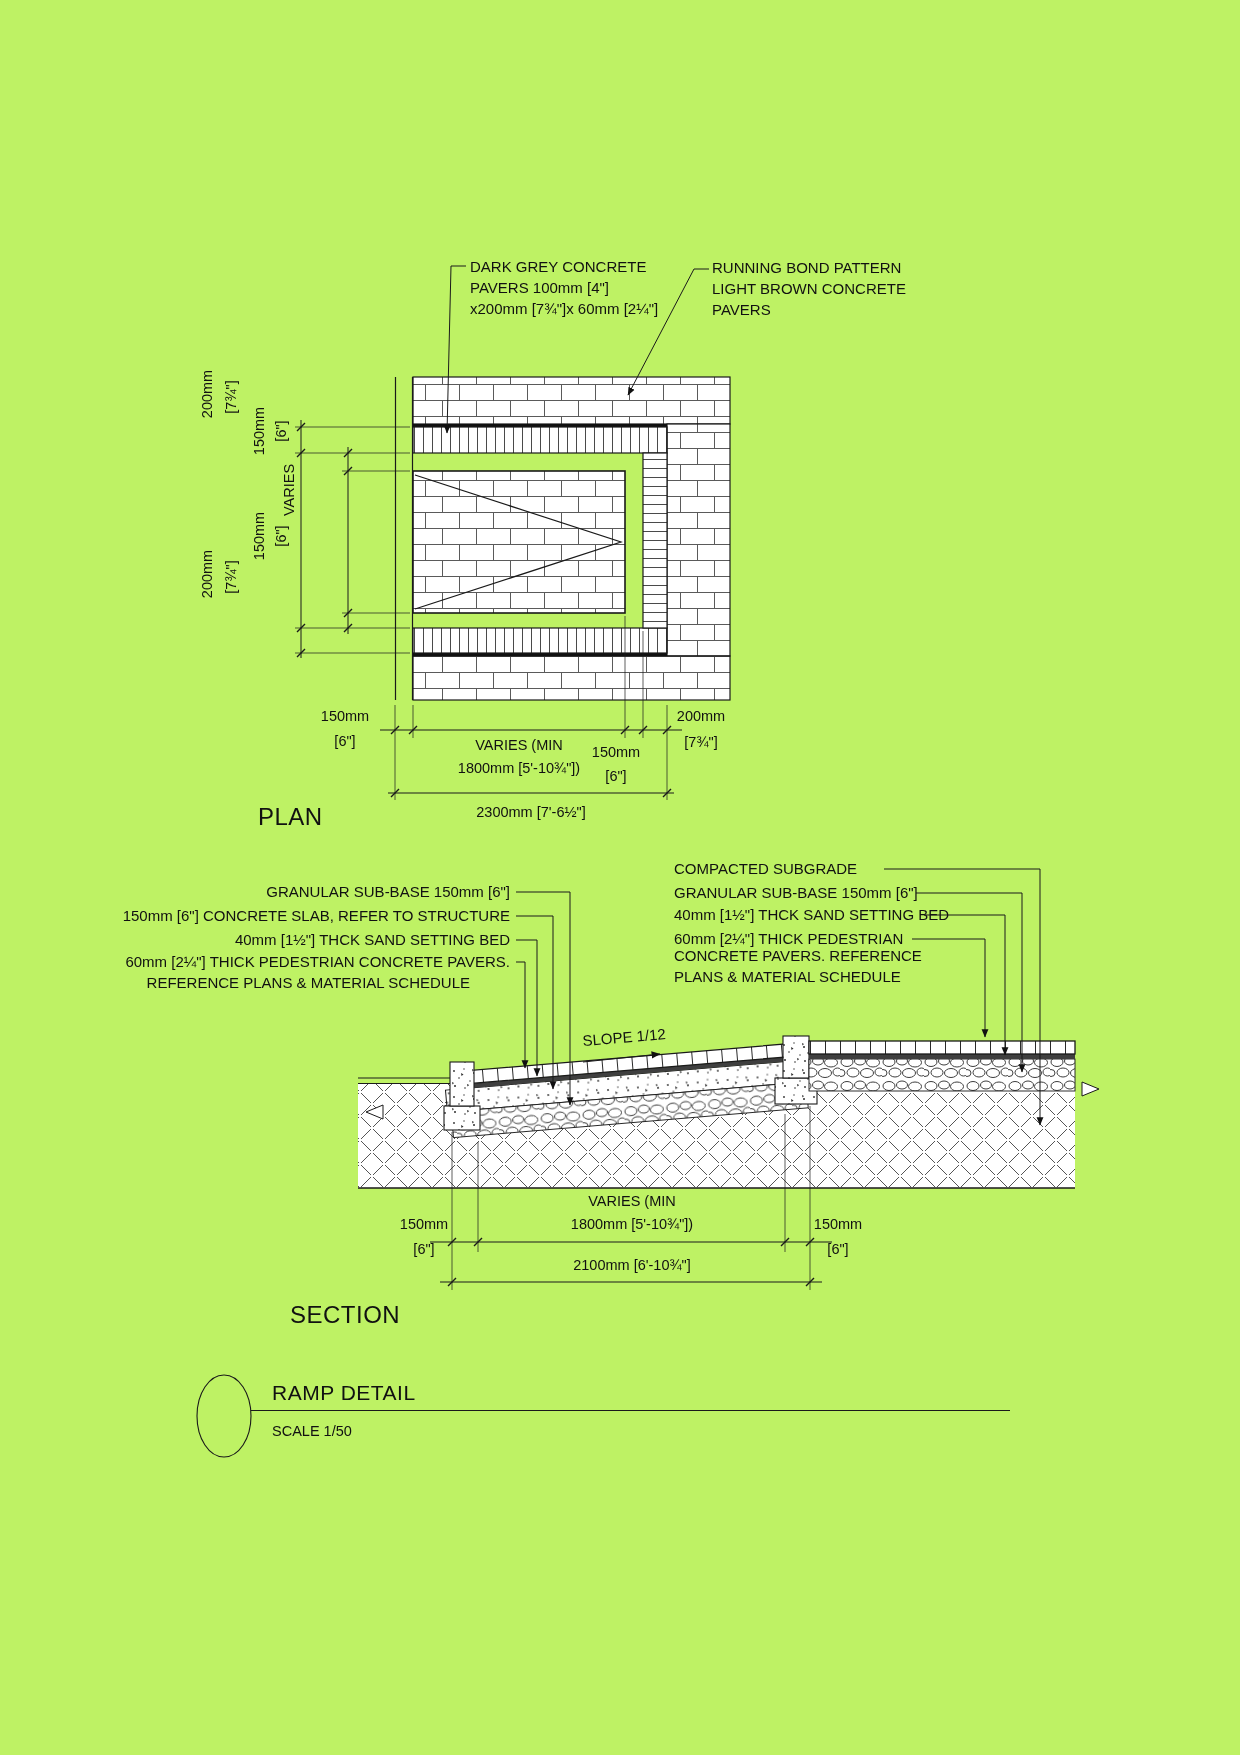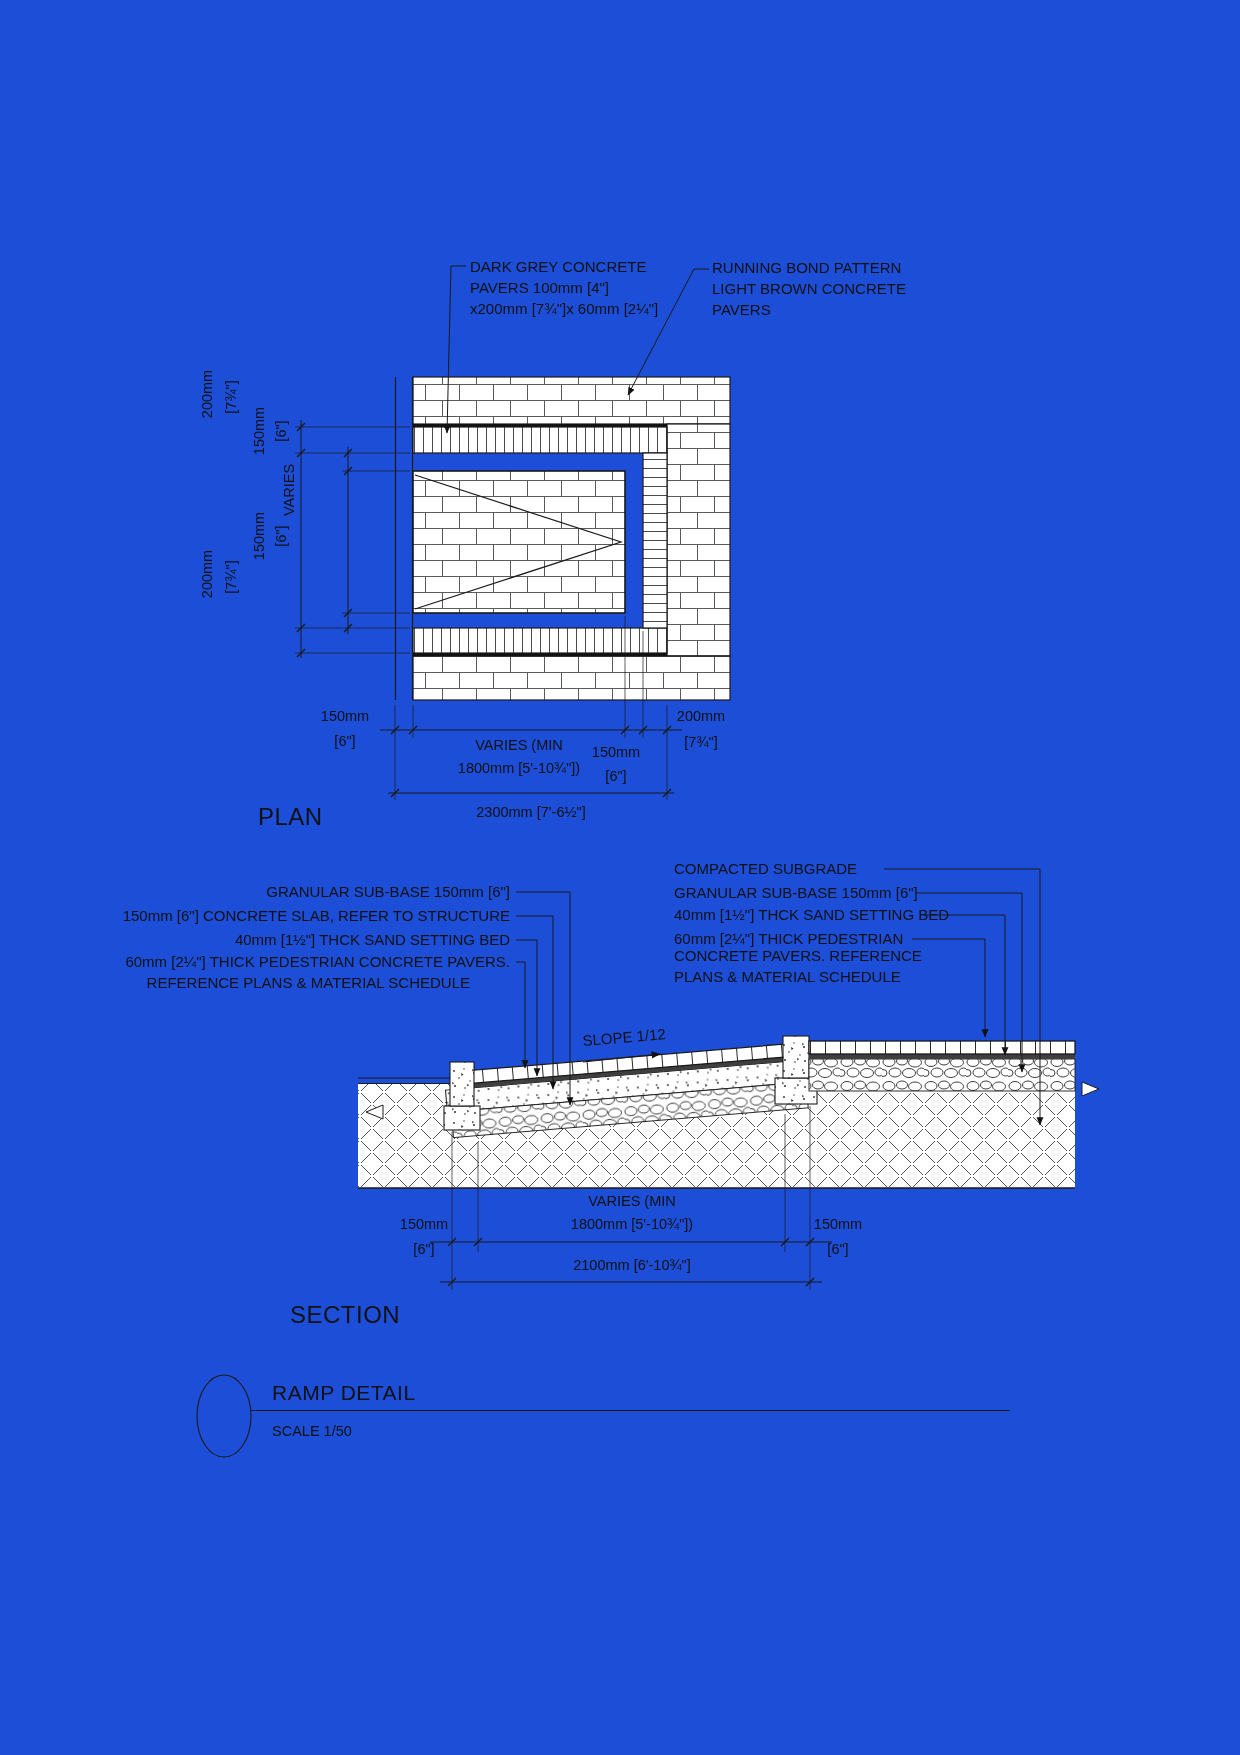--- a/index.html
+++ b/index.html
@@ -1,16 +1,16 @@
 <!DOCTYPE html>
 <html><head>
 <meta charset="utf-8">
 <style>
   html,body{margin:0;padding:0;background:#ffffff;}
-  .canvas{position:relative;width:1240px;height:1755px;background:#1d4ed8;overflow:hidden;}
+  .canvas{position:relative;width:1240px;height:1755px;background:#bef264;overflow:hidden;}
   svg{position:absolute;left:0;top:0;}
   text{font-family:"Liberation Sans", sans-serif;fill:#111111;}
   .lbl{font-size:15px;}
   .dim{font-size:14.5px;}
   .viewtitle{font-size:24px;letter-spacing:0.5px;}
   .sheettitle{font-size:21px;letter-spacing:0.5px;}
   .scale{font-size:14.5px;}
 </style>
 </head>
 <body>

